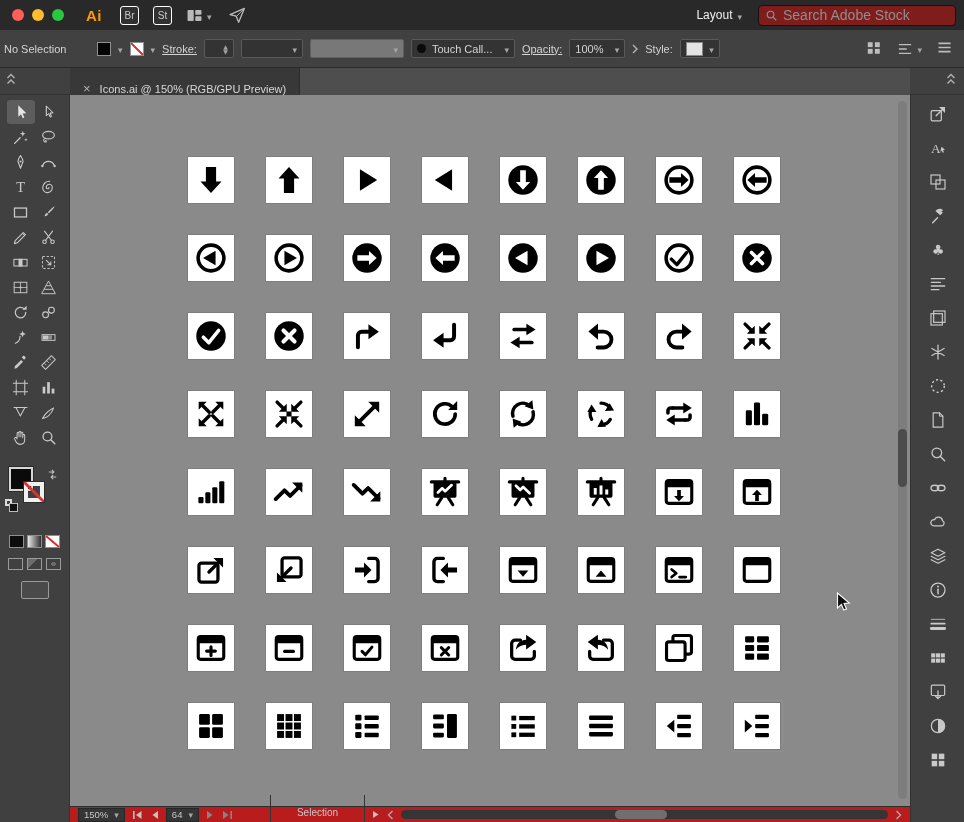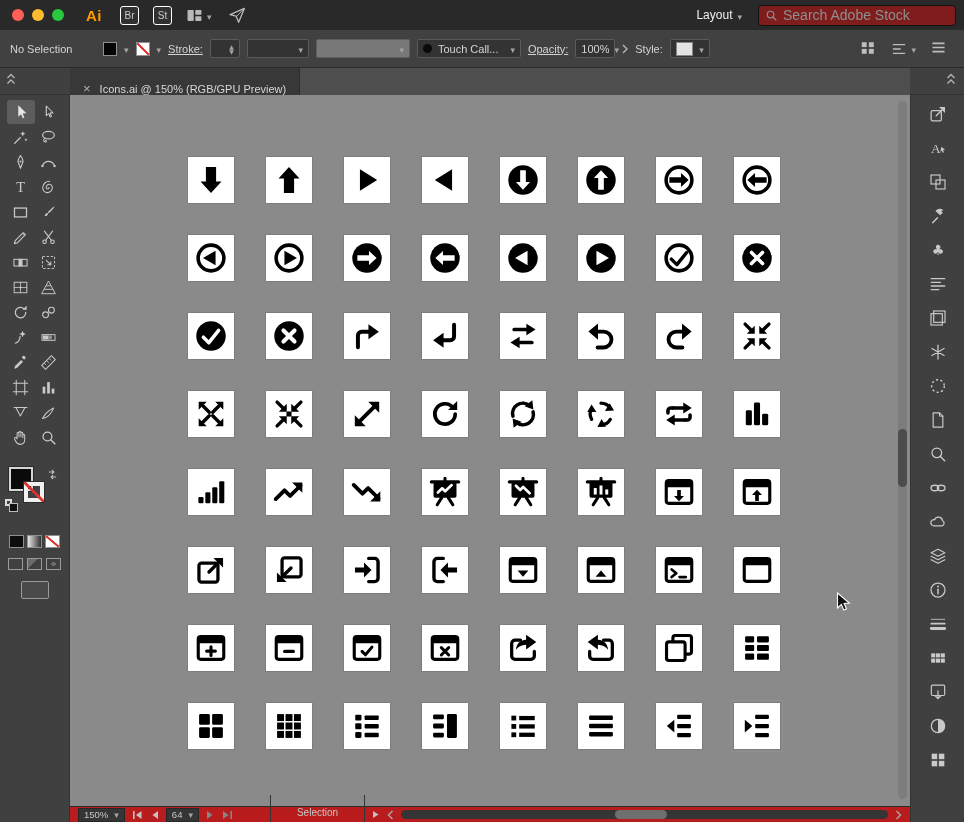--- a/index.html
+++ b/index.html
@@ -19,21 +19,21 @@
   .mb-caret{margin-right:16px}
   #layout-wrap{margin-left:auto;display:flex;align-items:center;gap:5px}
   #layout-label{color:#f0f0f0;font-weight:normal;font-size:12px}
   #searchbox{display:flex;align-items:center;gap:6px;width:182px;height:19px;background:#7f1d1d;
              border:1px solid #121212;border-radius:4px;margin:0 8px 0 16px;padding:0 7px;
              color:#8e8e8e;font-size:14px;white-space:nowrap;overflow:hidden}
 
   
   #controlbar{position:absolute;top:30px;left:0;right:0;height:38px;background:#414141;
               border-bottom:1px solid #2a2a2a;display:flex;align-items:center;font-size:11px;
-              color:#d4d4d4;padding:0 10px;gap:7px;box-sizing:border-box}
+              color:#d4d4d4;padding:0 4px;gap:7px;box-sizing:border-box}
   .cb-link{text-decoration:underline}
   .combo{display:flex;align-items:center;justify-content:space-between;background:#333;
          border:1px solid #5a5a5a;border-radius:2px;height:19px;padding:0 5px;gap:5px;box-sizing:border-box}
   .swatch{width:14px;height:14px;border:1px solid #909090;box-sizing:border-box}
   .swatch.fillb{background:#050505}
   .swatch.none{background:linear-gradient(to top right,#fff 44%,#e03030 46%,#e03030 54%,#fff 56%)}
   .stepper{display:flex;flex-direction:column;justify-content:center;line-height:5px}
   .stepper span{font-size:6px;color:#a5a5a5;font-family:"DejaVu Sans",sans-serif}
   .cb-right{margin-left:auto;display:flex;align-items:center;gap:15px;margin-right:8px}
 
@@ -174,21 +174,21 @@
         <span class="caret"></span>
     </span>
     <span class="combo" style="width:104px" id="brush-combo">
       <span style="display:flex;align-items:center;gap:6px">
         <span style="width:9px;height:9px;border-radius:50%;background:#0a0a0a"></span>
         <span>Touch Call...</span>
       </span>
       <span class="caret"></span>
     </span>
     <span class="cb-link">Opacity:</span>
-    <span class="combo" style="width:40px">
+    <span class="combo" style="width:56px">
       <span>100%</span>
         <span class="caret"></span>
     </span>
     <span class="sb-ico">
       <svg width="6" height="10" viewBox="0 0 6 10">
           <path d="M1 1l4 4-4 4" fill="none" stroke="#b5b5b5" stroke-width="1.4"></path>
         </svg>
     </span>
     <span>Style:</span>
     <span class="combo" style="width:40px">

